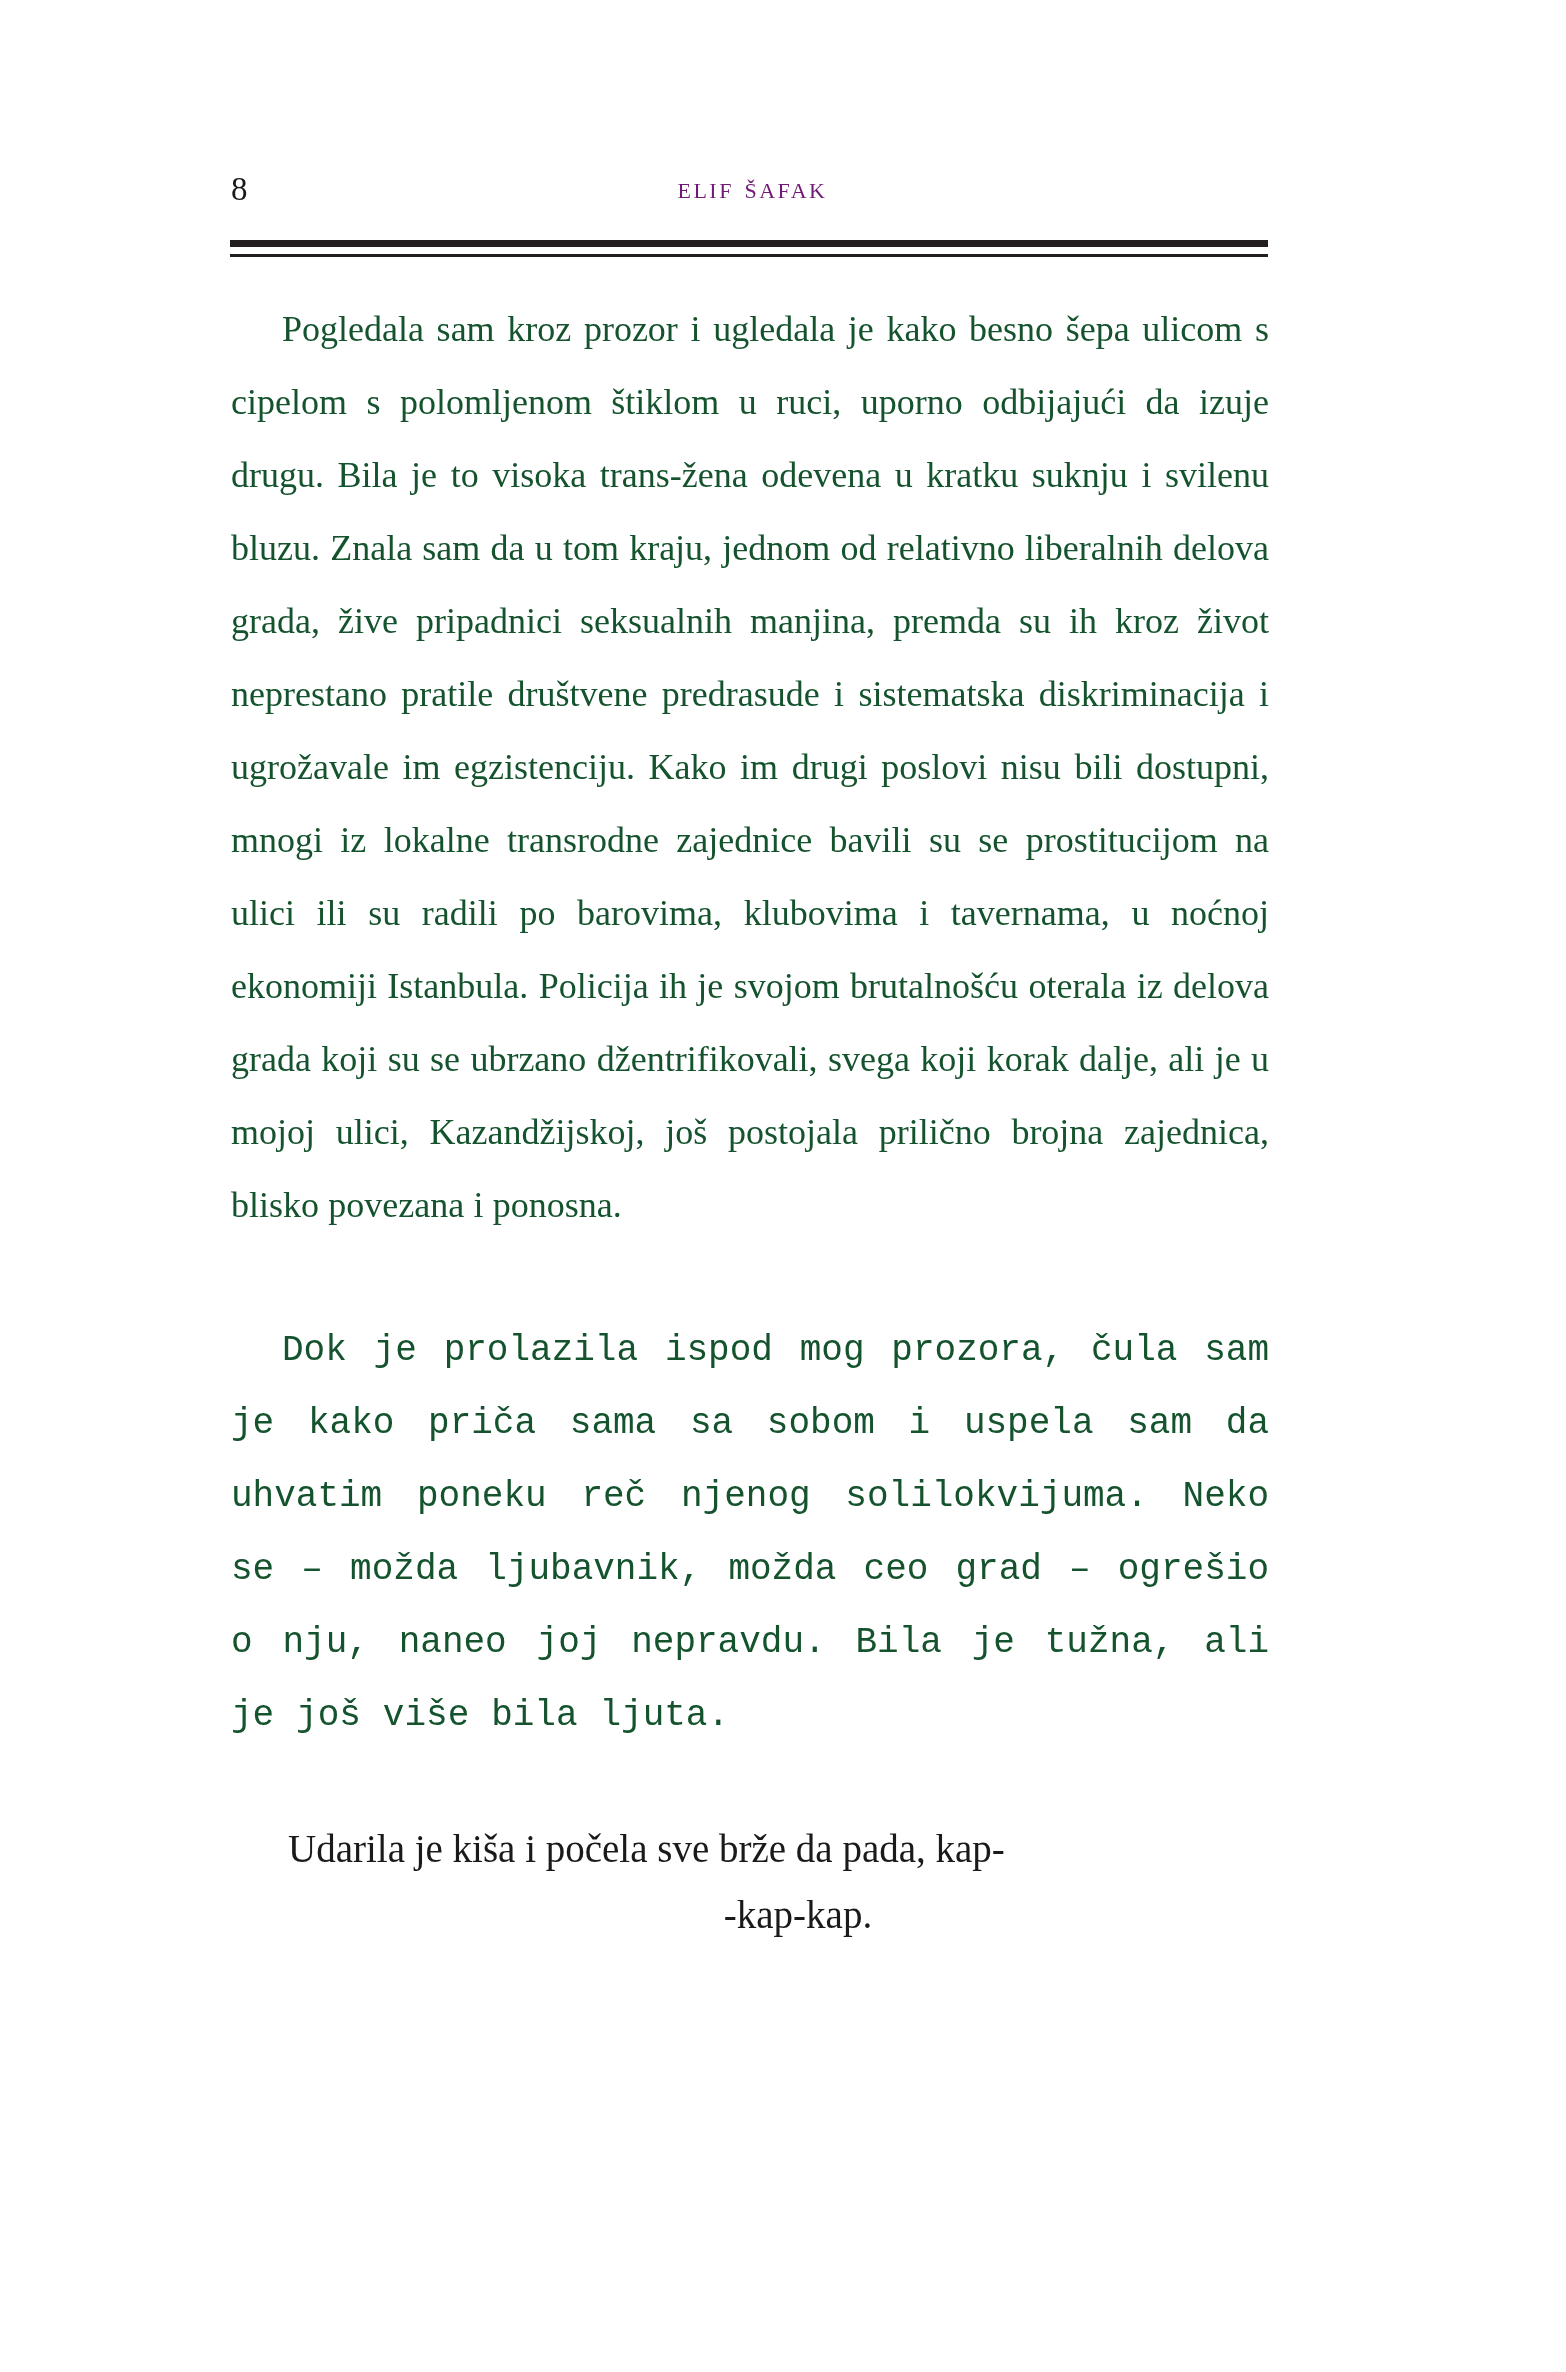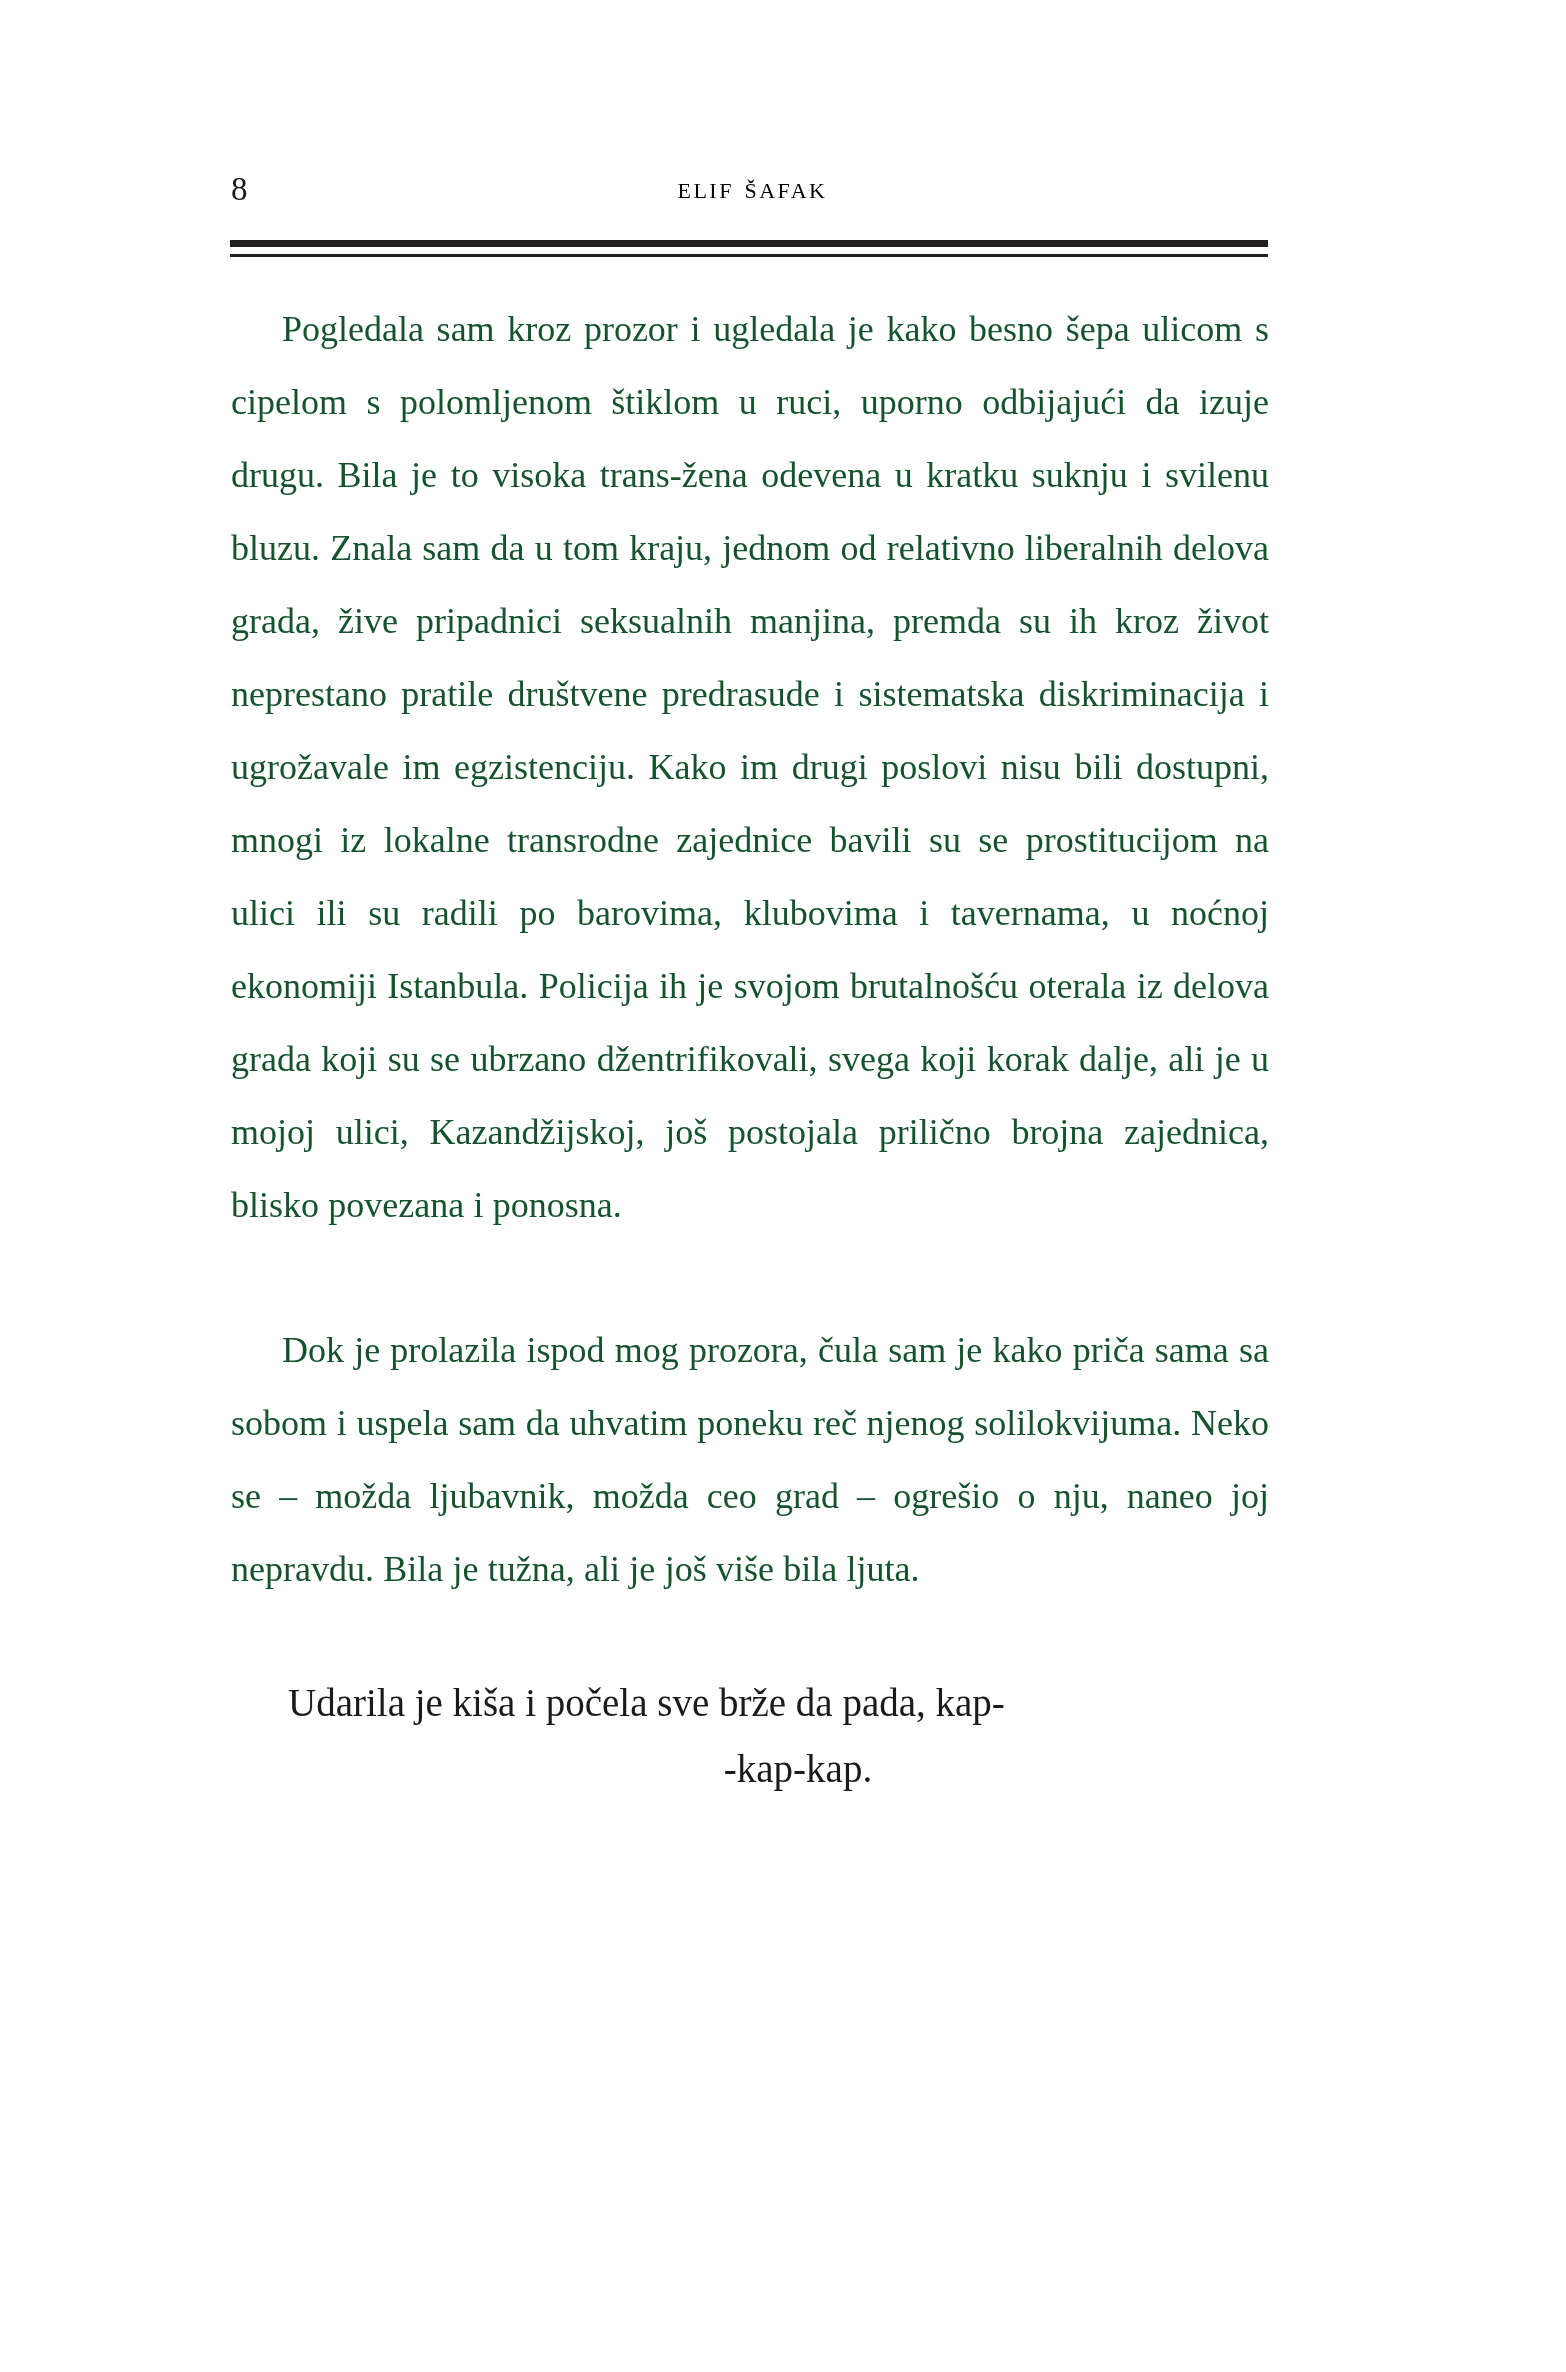--- a/index.html
+++ b/index.html
@@ -48,21 +48,21 @@
     position: absolute;
     left: 0;
     right: 0;
     top: 0;
     text-align: center;
     font-size: 32px;
     line-height: 47px;
     letter-spacing: 2.5px;
     font-variant: small-caps;
     text-transform: lowercase;
-    color: #000000;
+    color: #701a75;
     padding-left: 5.9px;
   }
   .book-author::first-letter { font-size: 1em; }
 
   
   .rule-wrap {
     position: absolute;
     left: 230px;
     top: 240px;
     width: 1038px;
@@ -98,20 +98,21 @@
     text-align: justify;
     text-justify: inter-word;
     text-indent: 51px;
     color: #14532d;
     hyphens: manual;
     word-spacing: 0.3px;
   }
 
   p.body.gap-before {
     margin-top: 72px;
+    font-family: Liberation Mono, monospace;
   }
 
   
   .verse {
     margin-top: 64px;
     margin-left: 57px;
     font-size: 39px;
     line-height: 66px;
     color: #1a1a1a;
   }

